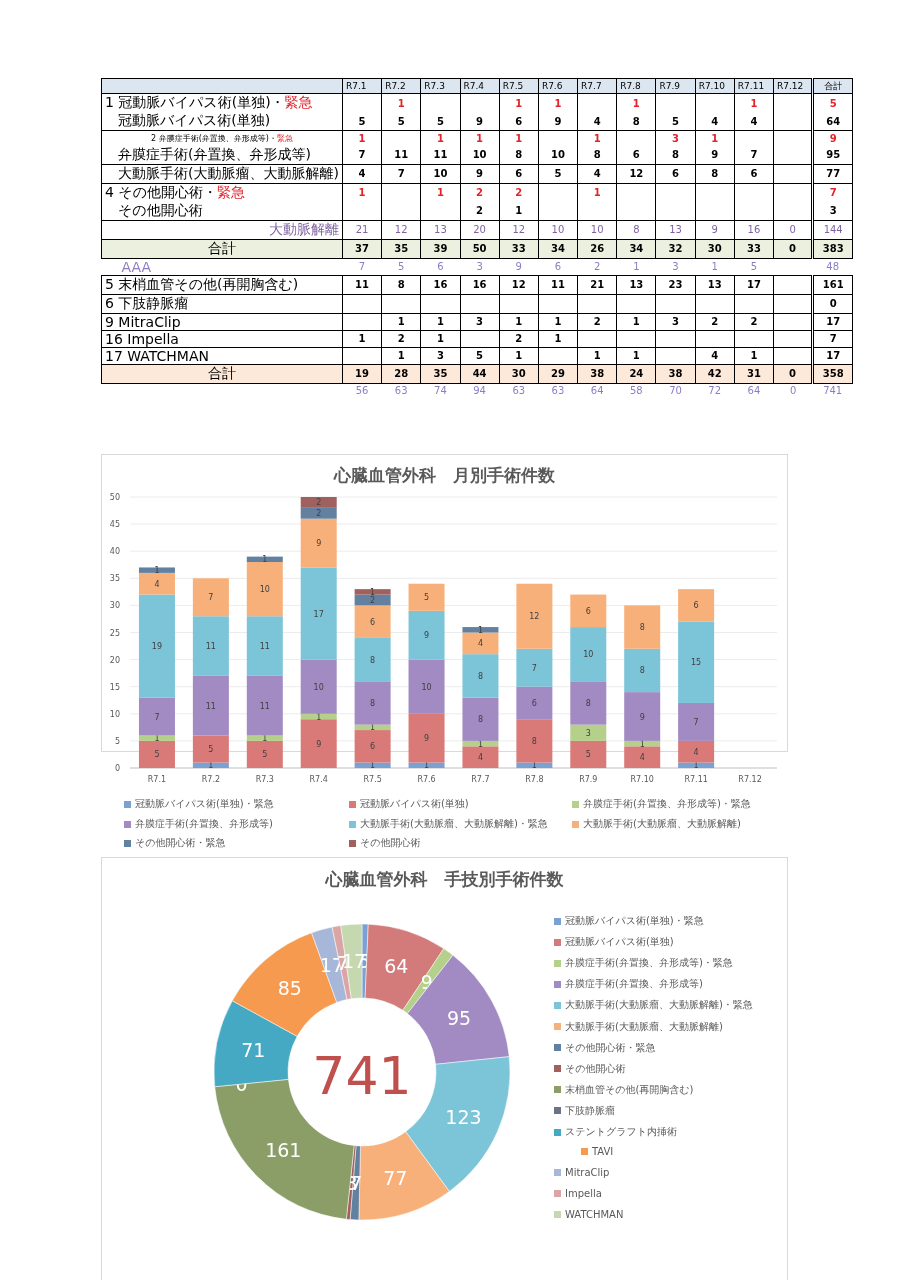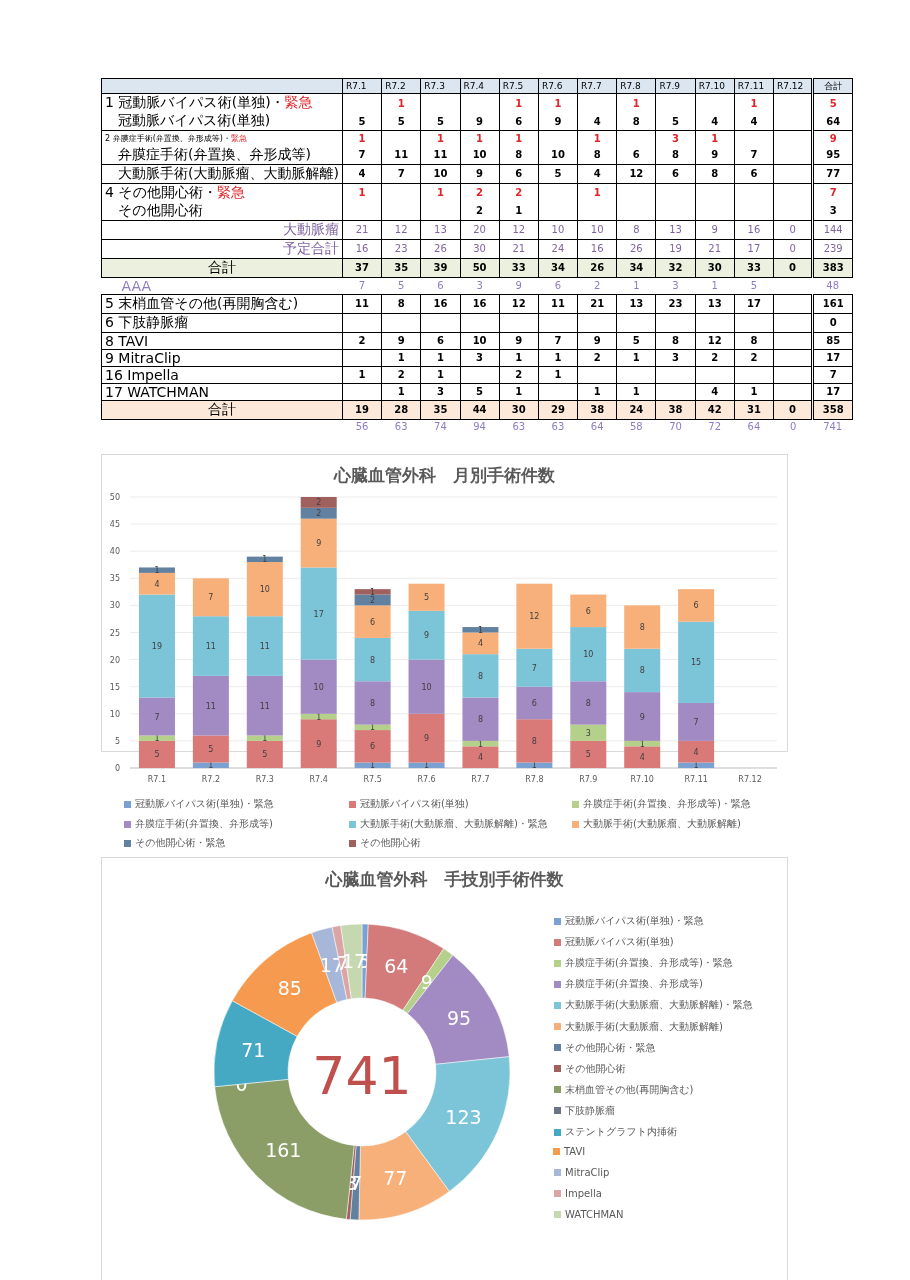--- a/index.html
+++ b/index.html
@@ -78,21 +78,21 @@
         <td class="month nb">9</td>
         <td class="month nb">4</td>
         <td class="month nb">8</td>
         <td class="month nb">5</td>
         <td class="month nb">4</td>
         <td class="month nb">4</td>
         <td class="month nb"></td>
         <td class="total nb">64</td>
       </tr>
       <tr>
-        <td class="label nbb" style="font-size: 8px;">2 弁膜症手術(弁置換、弁形成等)・<span class="red">緊急</span></td>
+        <td class="label nbb" style="font-size: 8px; text-align: center;">2 弁膜症手術(弁置換、弁形成等)・<span class="red">緊急</span></td>
         <td class="month red nbb">1</td>
         <td class="month red nbb"></td>
         <td class="month red nbb">1</td>
         <td class="month red nbb">1</td>
         <td class="month red nbb">1</td>
         <td class="month red nbb"></td>
         <td class="month red nbb">1</td>
         <td class="month red nbb"></td>
         <td class="month red nbb">3</td>
         <td class="month red nbb">1</td>
@@ -158,50 +158,34 @@
         <td class="month nb"></td>
         <td class="month nb"></td>
         <td class="month nb"></td>
         <td class="month nb"></td>
         <td class="month nb"></td>
         <td class="month nb"></td>
         <td class="month nb"></td>
         <td class="total nb">3</td>
       </tr>
       <tr class="">
-        <td class="label right purple">大動脈瘤</td>
+        <td class="label right purple">大動脈解離</td>
         <td class="month purple">21</td>
         <td class="month purple">12</td>
         <td class="month purple">13</td>
         <td class="month purple">20</td>
         <td class="month purple">12</td>
         <td class="month purple">10</td>
         <td class="month purple">10</td>
         <td class="month purple">8</td>
         <td class="month purple">13</td>
         <td class="month purple">9</td>
         <td class="month purple">16</td>
         <td class="month purple">0</td>
         <td class="total purple">144</td>
-      </tr>
-      <tr class="">
-        <td class="label right purple">予定合計</td>
-        <td class="month purple">16</td>
-        <td class="month purple">23</td>
-        <td class="month purple">26</td>
-        <td class="month purple">30</td>
-        <td class="month purple">21</td>
-        <td class="month purple">24</td>
-        <td class="month purple">16</td>
-        <td class="month purple">26</td>
-        <td class="month purple">19</td>
-        <td class="month purple">21</td>
-        <td class="month purple">17</td>
-        <td class="month purple">0</td>
-        <td class="total purple">239</td>
       </tr>
       <tr class="sum1">
         <td class="label center">合計</td>
         <td class="month">37</td>
         <td class="month">35</td>
         <td class="month">39</td>
         <td class="month">50</td>
         <td class="month">33</td>
         <td class="month">34</td>
         <td class="month">26</td>
@@ -252,36 +236,20 @@
         <td class="month"></td>
         <td class="month"></td>
         <td class="month"></td>
         <td class="month"></td>
         <td class="month"></td>
         <td class="month"></td>
         <td class="month"></td>
         <td class="month"></td>
         <td class="month"></td>
         <td class="total">0</td>
-      </tr>
-      <tr>
-        <td class="label">8 TAVI</td>
-        <td class="month">2</td>
-        <td class="month">9</td>
-        <td class="month">6</td>
-        <td class="month">10</td>
-        <td class="month">9</td>
-        <td class="month">7</td>
-        <td class="month">9</td>
-        <td class="month">5</td>
-        <td class="month">8</td>
-        <td class="month">12</td>
-        <td class="month">8</td>
-        <td class="month"></td>
-        <td class="total">85</td>
       </tr>
       <tr>
         <td class="label">9 MitraClip</td>
         <td class="month"></td>
         <td class="month">1</td>
         <td class="month">1</td>
         <td class="month">3</td>
         <td class="month">1</td>
         <td class="month">1</td>
         <td class="month">2</td>
@@ -631,21 +599,21 @@
         <span>末梢血管その他(再開胸含む)</span>
       </div>
       <div class="legend-item" style="left: 452px; top: 236.9px;">
         <span class="legend-swatch" style="background: rgb(107, 116, 134);"></span>
         <span>下肢静脈瘤</span>
       </div>
       <div class="legend-item" style="left: 452px; top: 258px;">
         <span class="legend-swatch" style="background: rgb(70, 169, 196);"></span>
         <span>ステントグラフト内挿術</span>
       </div>
-      <div class="legend-item" style="left: 444px; top: 279.1px; padding-left: 7px;">
+      <div class="legend-item" style="left: 472px; top: 279.1px; padding-left: 7px;">
         <span class="legend-swatch" style="background: rgb(245, 154, 78);"></span>
         <span>TAVI</span>
       </div>
       <div class="legend-item" style="left: 452px; top: 300.2px;">
         <span class="legend-swatch" style="background: rgb(167, 183, 217);"></span>
         <span>MitraClip</span>
       </div>
       <div class="legend-item" style="left: 452px; top: 321.3px;">
         <span class="legend-swatch" style="background: rgb(219, 165, 165);"></span>
         <span>Impella</span>

